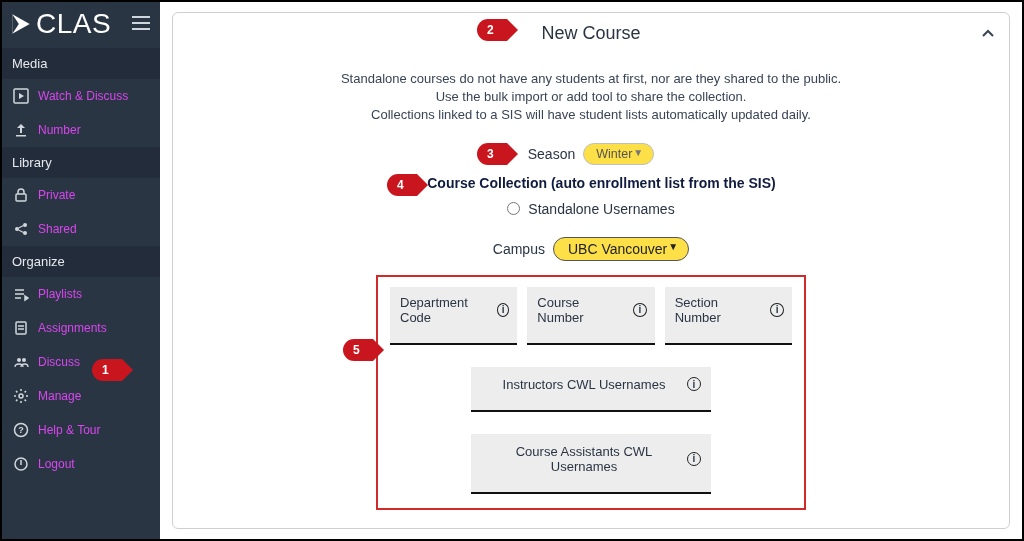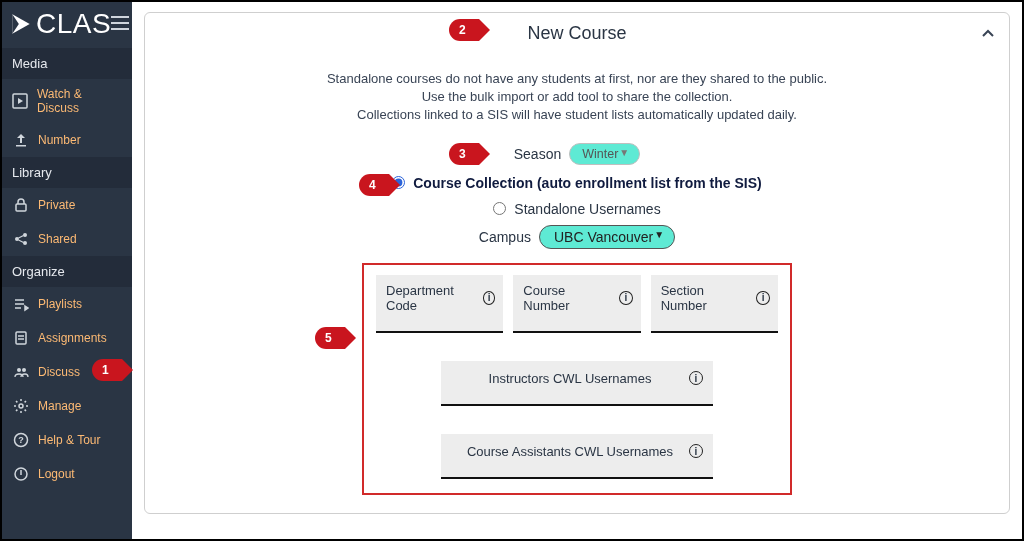--- a/index.html
+++ b/index.html
@@ -7,21 +7,21 @@
     font-family: -apple-system, BlinkMacSystemFont, "Segoe UI", Arial, sans-serif;
     background: #fff;
     width: 1024px;
     height: 541px;
     overflow: hidden;
     display: flex;
     border: 2px solid #000;
   }
   
   .sidebar {
-    width: 130px;
+    width: 158px;
     background: #2a3544;
     color: #d0d6dc;
     display: flex;
     flex-direction: column;
     font-size: 12px;
   }
   .logo-row {
     display: flex;
     align-items: center;
     justify-content: space-between;
@@ -39,21 +39,21 @@
   .sidebar-section {
     background: #232c3a;
     color: #e6e9ee;
     padding: 8px 10px;
     font-size: 13px;
   }
   .sidebar-item {
     display: flex;
     align-items: center;
     padding: 8px 10px;
-    color: #fdba74;
+    color: #d946ef;
     cursor: pointer;
     position: relative;
   }
   .sidebar-item .ico {
     width: 18px;
     height: 18px;
     margin-right: 8px;
     display: inline-flex;
     align-items: center;
     justify-content: center;
@@ -108,21 +108,21 @@
     font-size: 14px;
   }
   .select-pill {
     border: 1px solid #bfbfbf;
     border-radius: 14px;
     padding: 3px 10px 3px 12px;
     font-size: 12.5px;
     color: #555;
     display: inline-flex;
     gap: 1px;
-    background: #5eead4;
+    background: #fde047;
   }
   .select-pill .caret {
     font-size: 10px;
     color: #777;
   }
   .question {
     text-align: center;
     color: #394455;
     font-size: 13.5px;
     margin-top: 10px;
@@ -171,22 +171,22 @@
     border-radius: 50%;
     width: 14px;
     height: 14px;
     display: inline-flex;
     align-items: center;
     justify-content: center;
     font-size: 10px;
     font-weight: 700;
   }
   .wide-field {
-    margin: 28px auto 0 auto;
-    width: 272px;
+    margin: 22px auto 0 auto;
+    width: 240px;
     background: #ededed;
     border-bottom: 2px solid #111;
     padding: 10px 10px 18px 10px;
     position: relative;
     font-size: 13px;
     color: #2a3544;
     text-align: center;
     display: flex;
     align-items: center;
     justify-content: space-between;
@@ -389,21 +389,21 @@
         </div>
       <input type="radio" checked="" style="">
       <span>Course Collection (auto enrollment list from the SIS)</span>
     </div>
 
     <div class="radio-row">
       <input type="radio" style="">
       <span>Standalone Usernames</span>
     </div>
 
-    <div class="row-center" style="margin-top:8px;">
+    <div class="row-center" style="margin-top:20px;">
       <span>Campus</span>
       <span class="select-pill" style="border-color:#555;color:#222;font-size:14px;padding:3px 10px 3px 14px;">
         <span>UBC Vancouver</span>
         <span class="caret" style="color:#222;">▼</span>
       </span>
     </div>
 
     <div style="position:relative;">
       <div class="callout" style="left:170px; top:64px; width:30px;">
           <span>5</span>

